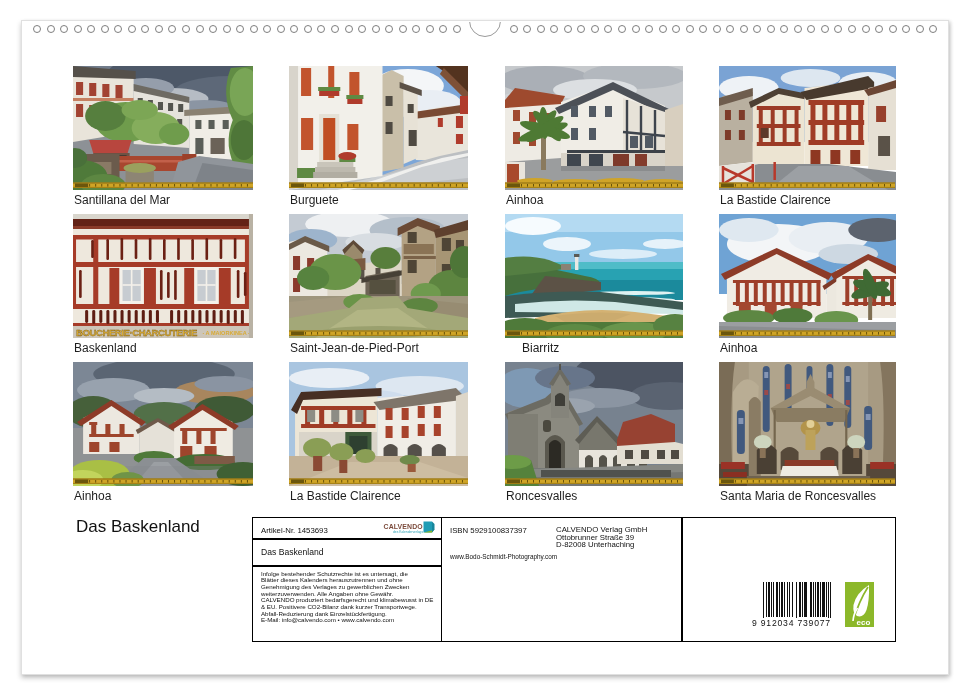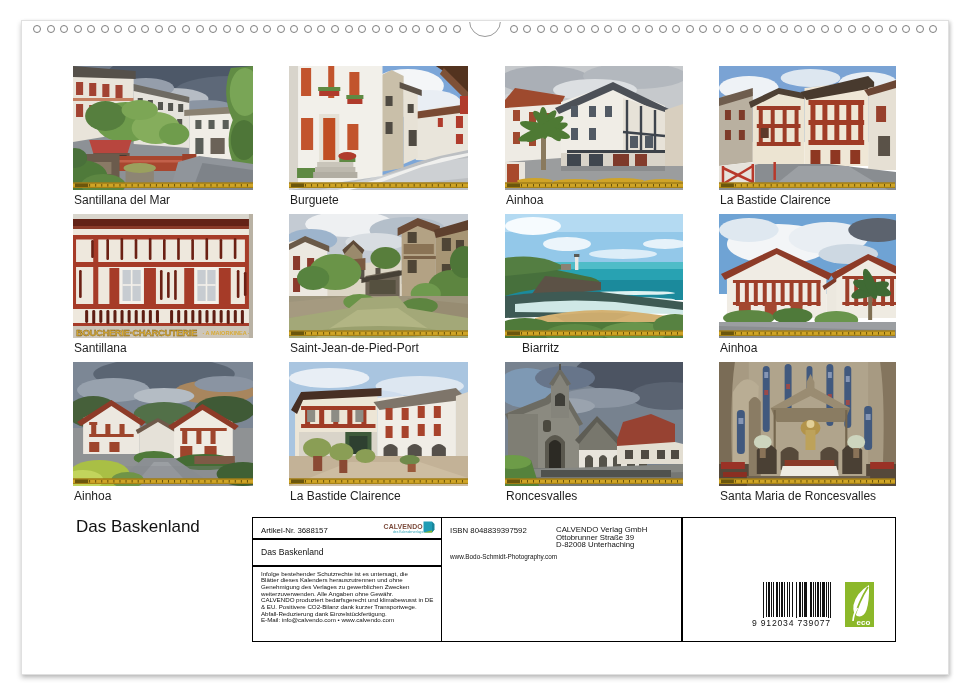--- a/index.html
+++ b/index.html
@@ -568,21 +568,21 @@
         <rect x="159" y="96" width="3" height="13" rx="1.4"></rect>
         <rect x="166" y="96" width="3" height="14" rx="1.4"></rect>
       </g>
       <rect y="112" width="178" height="12" fill="#cdc6b9"></rect>
       <text x="3" y="122" font-family="Liberation Sans,sans-serif" font-size="9.5" font-weight="bold" fill="#e0b23a" stroke="#7a5a10" stroke-width="0.35" textLength="120">BOUCHERIE·CHARCUTERIE</text>
       <text x="128" y="121" font-family="Liberation Sans,sans-serif" font-size="5.5" font-weight="bold" fill="#d8aa34">· A MAIORKINEA ·</text>
       <rect x="174" y="0" width="6" height="124" fill="#b9b2a4"></rect>
     </svg>
   </div>
 
-<div class="cap" style="left:74px;top:341px">Santillana</div>
+<div class="cap" style="left:74px;top:341px">Baskenland</div>
 
 <div class="ph" style="left:289px;top:214px;width:179px">
     <svg width="179" height="124" viewBox="0 0 178 124" preserveAspectRatio="none" style="display:block">
       <rect width="178" height="70" fill="#c4cbd3"></rect>
       <ellipse cx="60" cy="10" rx="44" ry="13" fill="#eef0f2"></ellipse>
       <ellipse cx="118" cy="16" rx="38" ry="13" fill="#b4bfca"></ellipse>
       <ellipse cx="22" cy="26" rx="26" ry="11" fill="#9db4cc"></ellipse>
       <ellipse cx="86" cy="28" rx="30" ry="9" fill="#d8dde2"></ellipse>
       <polygon points="0,36 0,28 16,24 38,32 38,86 0,90" fill="#ece8e0"></polygon>
       <polygon points="0,30 16,22 40,32 40,38 16,28 0,36" fill="#6b5a48"></polygon>
@@ -1202,37 +1202,37 @@
 <div style="position:absolute;left:251.5px;top:516.5px;width:642px;height:123px;border:1.6px solid #000"></div>
 
 <div class="vline" style="left:440.5px"></div>
 
 <div class="vline" style="left:681px"></div>
 
 <div class="hline" style="left:253px;top:538.4px;width:187.5px"></div>
 
 <div class="hline" style="left:253px;top:565.4px;width:187.5px"></div>
 
-<div class="small" style="left:261px;top:525.5px">Artikel-Nr. 3688157</div>
+<div class="small" style="left:261px;top:525.5px">Artikel-Nr. 1453693</div>
 
 <div style="position:absolute;left:383px;top:520px">
     <svg width="52" height="15" viewBox="0 0 52 15" style="display:block">
       <text x="0.5" y="8.8" font-family="Liberation Sans,sans-serif" font-size="6.9" font-weight="bold" fill="#7b4a3b" letter-spacing="0.15">CALVENDO</text>
       <text x="10" y="13.4" font-family="Liberation Sans,sans-serif" font-size="3.3" fill="#2aa0b4">des Kalenderverlags</text>
       <rect x="40.5" y="1.5" width="8.5" height="11" fill="#1f9cb4"></rect>
       <path d="M40.5,12.5 L49,12.5 L51.5,9.5 L49,10.5 Z" fill="#8cb822"></path>
       <path d="M49,1.5 L49,12.5 L51.5,9.5 L51.5,4 Z" fill="#17869c"></path>
     </svg>
   </div>
 
 <div style="position:absolute;left:261px;top:545.5px;font-size:9.9px;color:#111;transform:scale(0.87,1);transform-origin:0 0">Das Baskenland</div>
 
 <div class="tiny" style="left:261px;top:570.5px;width:180px">Infolge bestehender Schutzrechte ist es untersagt, die<br>Blätter dieses Kalenders herauszutrennen und ohne<br>Genehmigung des Verlages zu gewerblichen Zwecken<br>weiterzuverwenden. Alle Angaben ohne Gewähr.<br>CALVENDO produziert bedarfsgerecht und klimabewusst in DE<br>&amp; EU. Positivere CO2-Bilanz dank kurzer Transportwege.<br>Abfall-Reduzierung dank Einzelstückfertigung.<br>E-Mail: info@calvendo.com • www.calvendo.com</div>
 
-<div class="small" style="left:450px;top:526px">ISBN 8048839397592</div>
+<div class="small" style="left:450px;top:526px">ISBN 5929100837397</div>
 
 <div class="small" style="left:556px;top:526px;line-height:7.5px">CALVENDO Verlag GmbH<br>Ottobrunner Straße 39<br>D-82008 Unterhaching</div>
 
 <div style="position:absolute;left:450px;top:552.5px;font-size:6.4px;color:#111">www.Bodo-Schmidt-Photography.com</div>
 
 <div style="position:absolute;left:760px;top:582px">
     <svg width="73.5" height="39" viewBox="0 0 72 39" preserveAspectRatio="none" shape-rendering="crispEdges" style="display:block">
       <g fill="#111">
         <rect x="1.50" y="0" width="0.90" height="39"></rect>
         <rect x="3.30" y="0" width="0.90" height="39"></rect>

